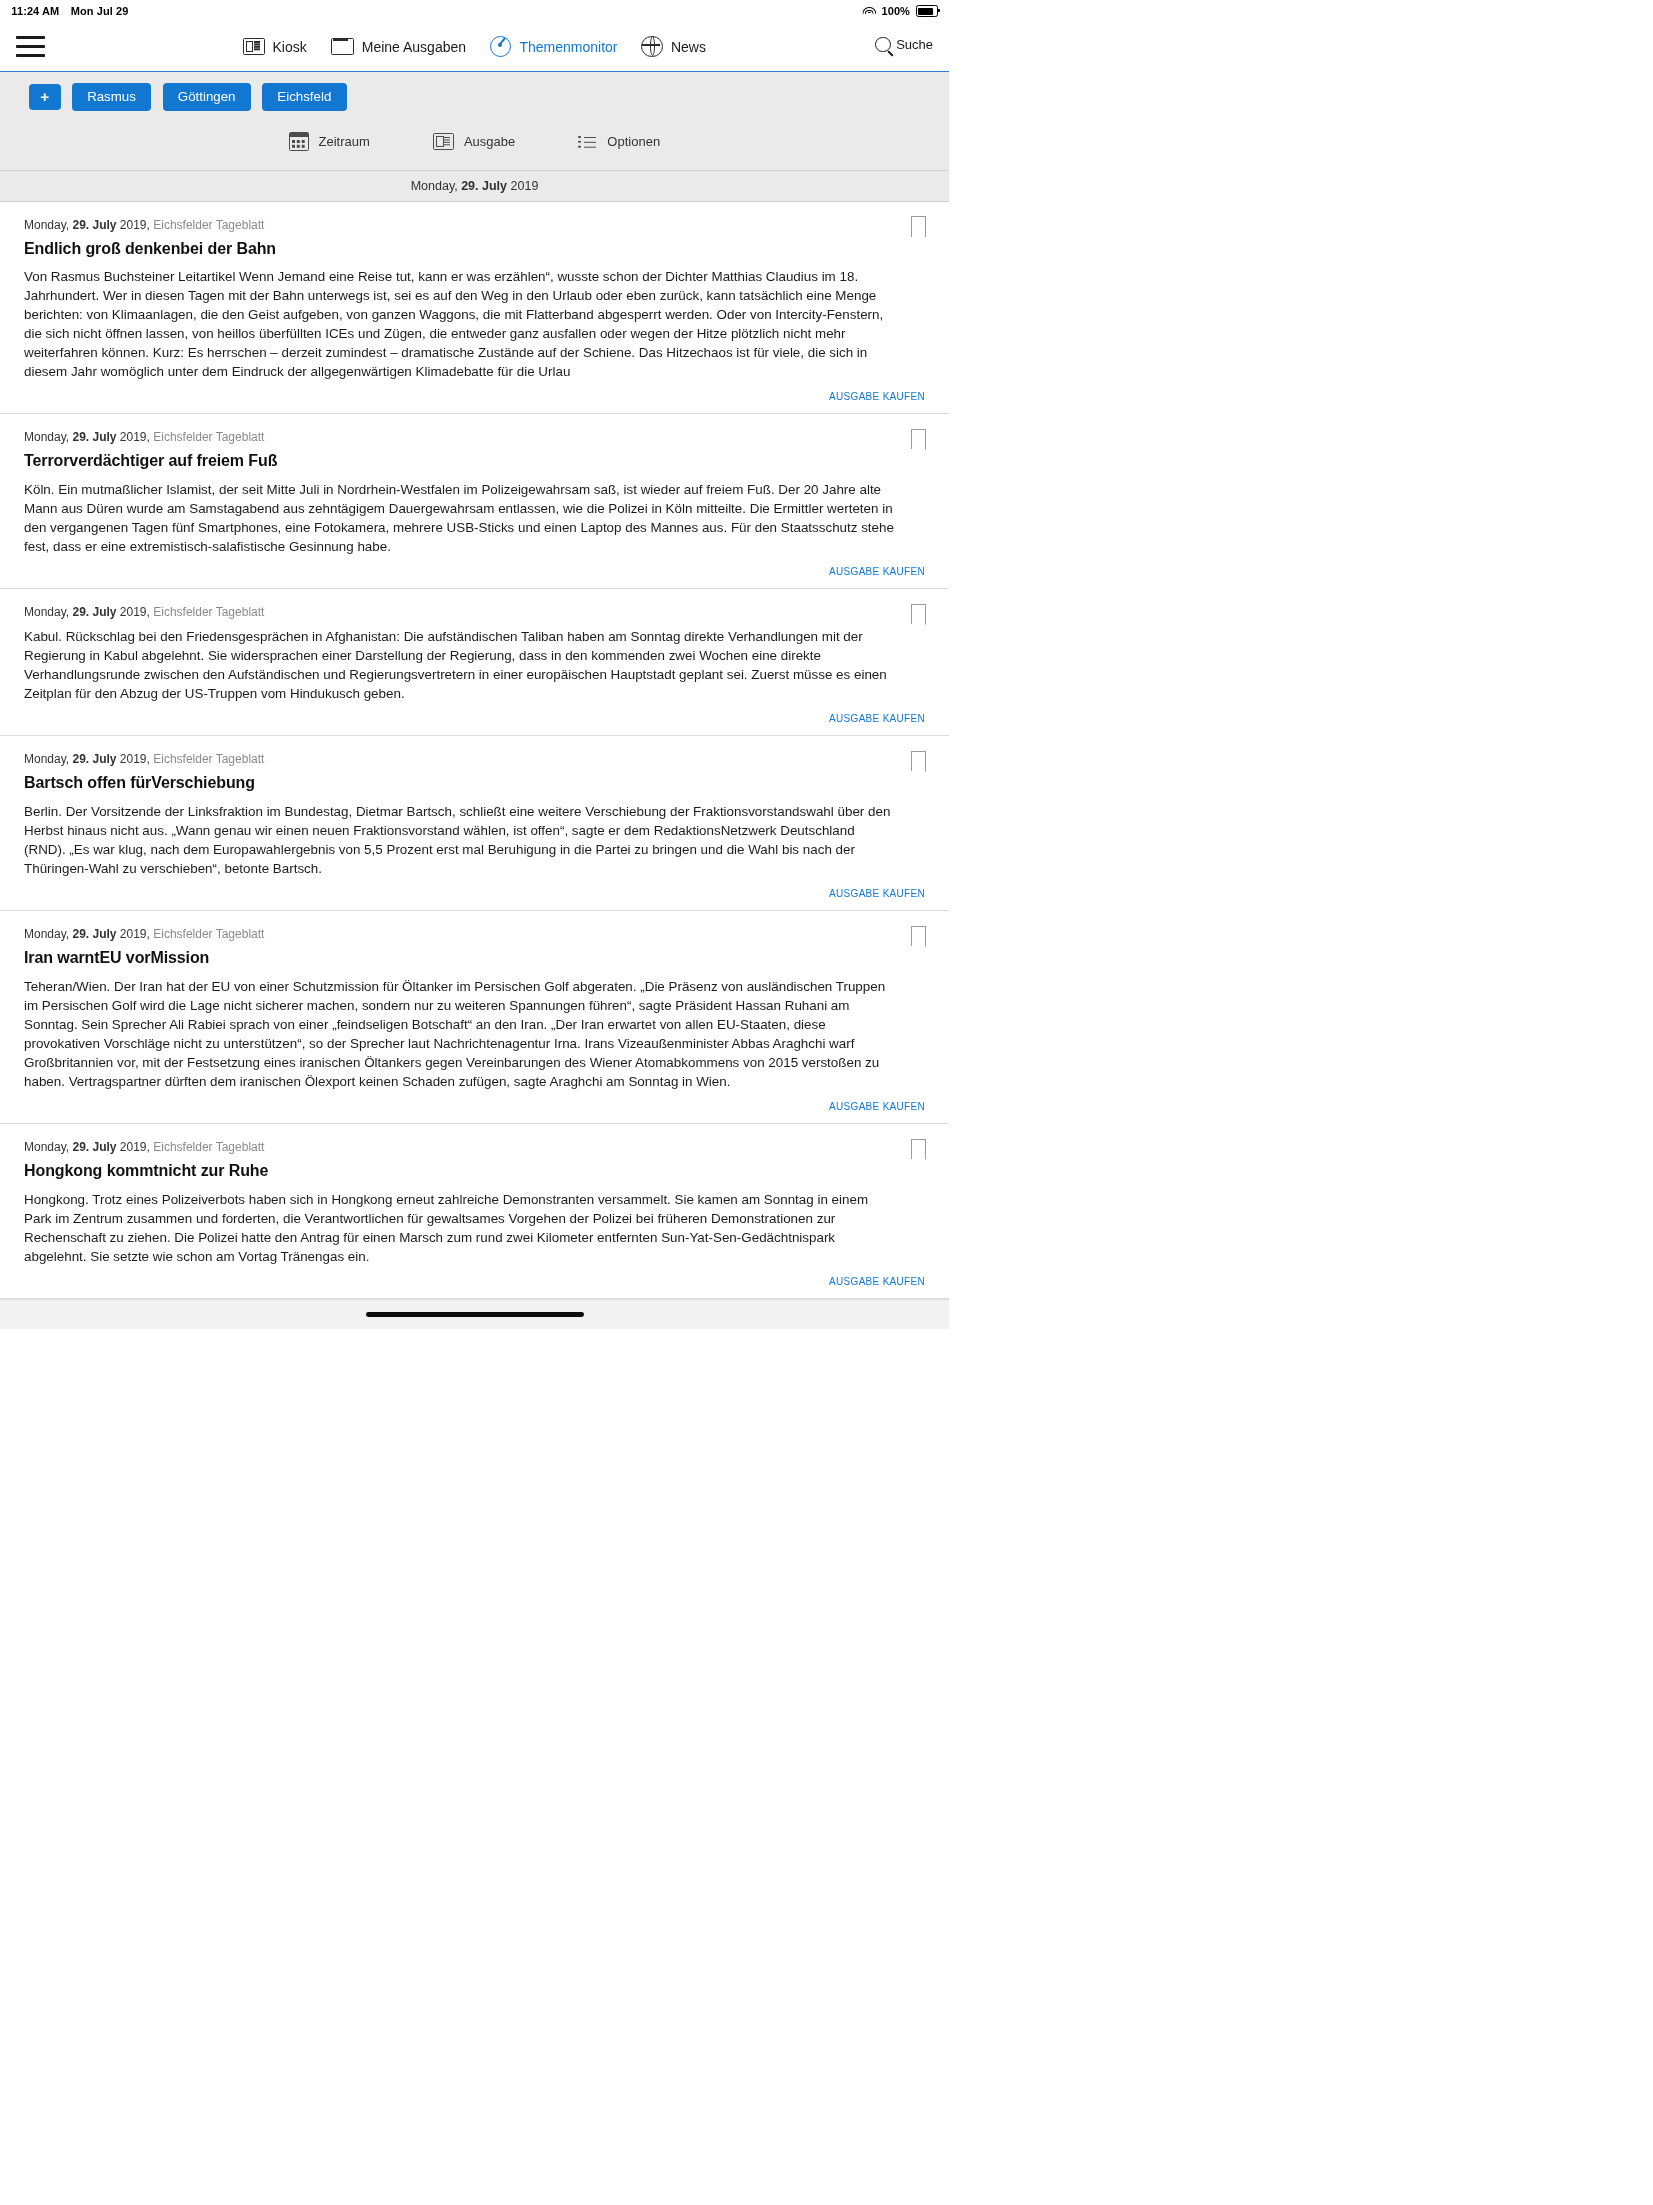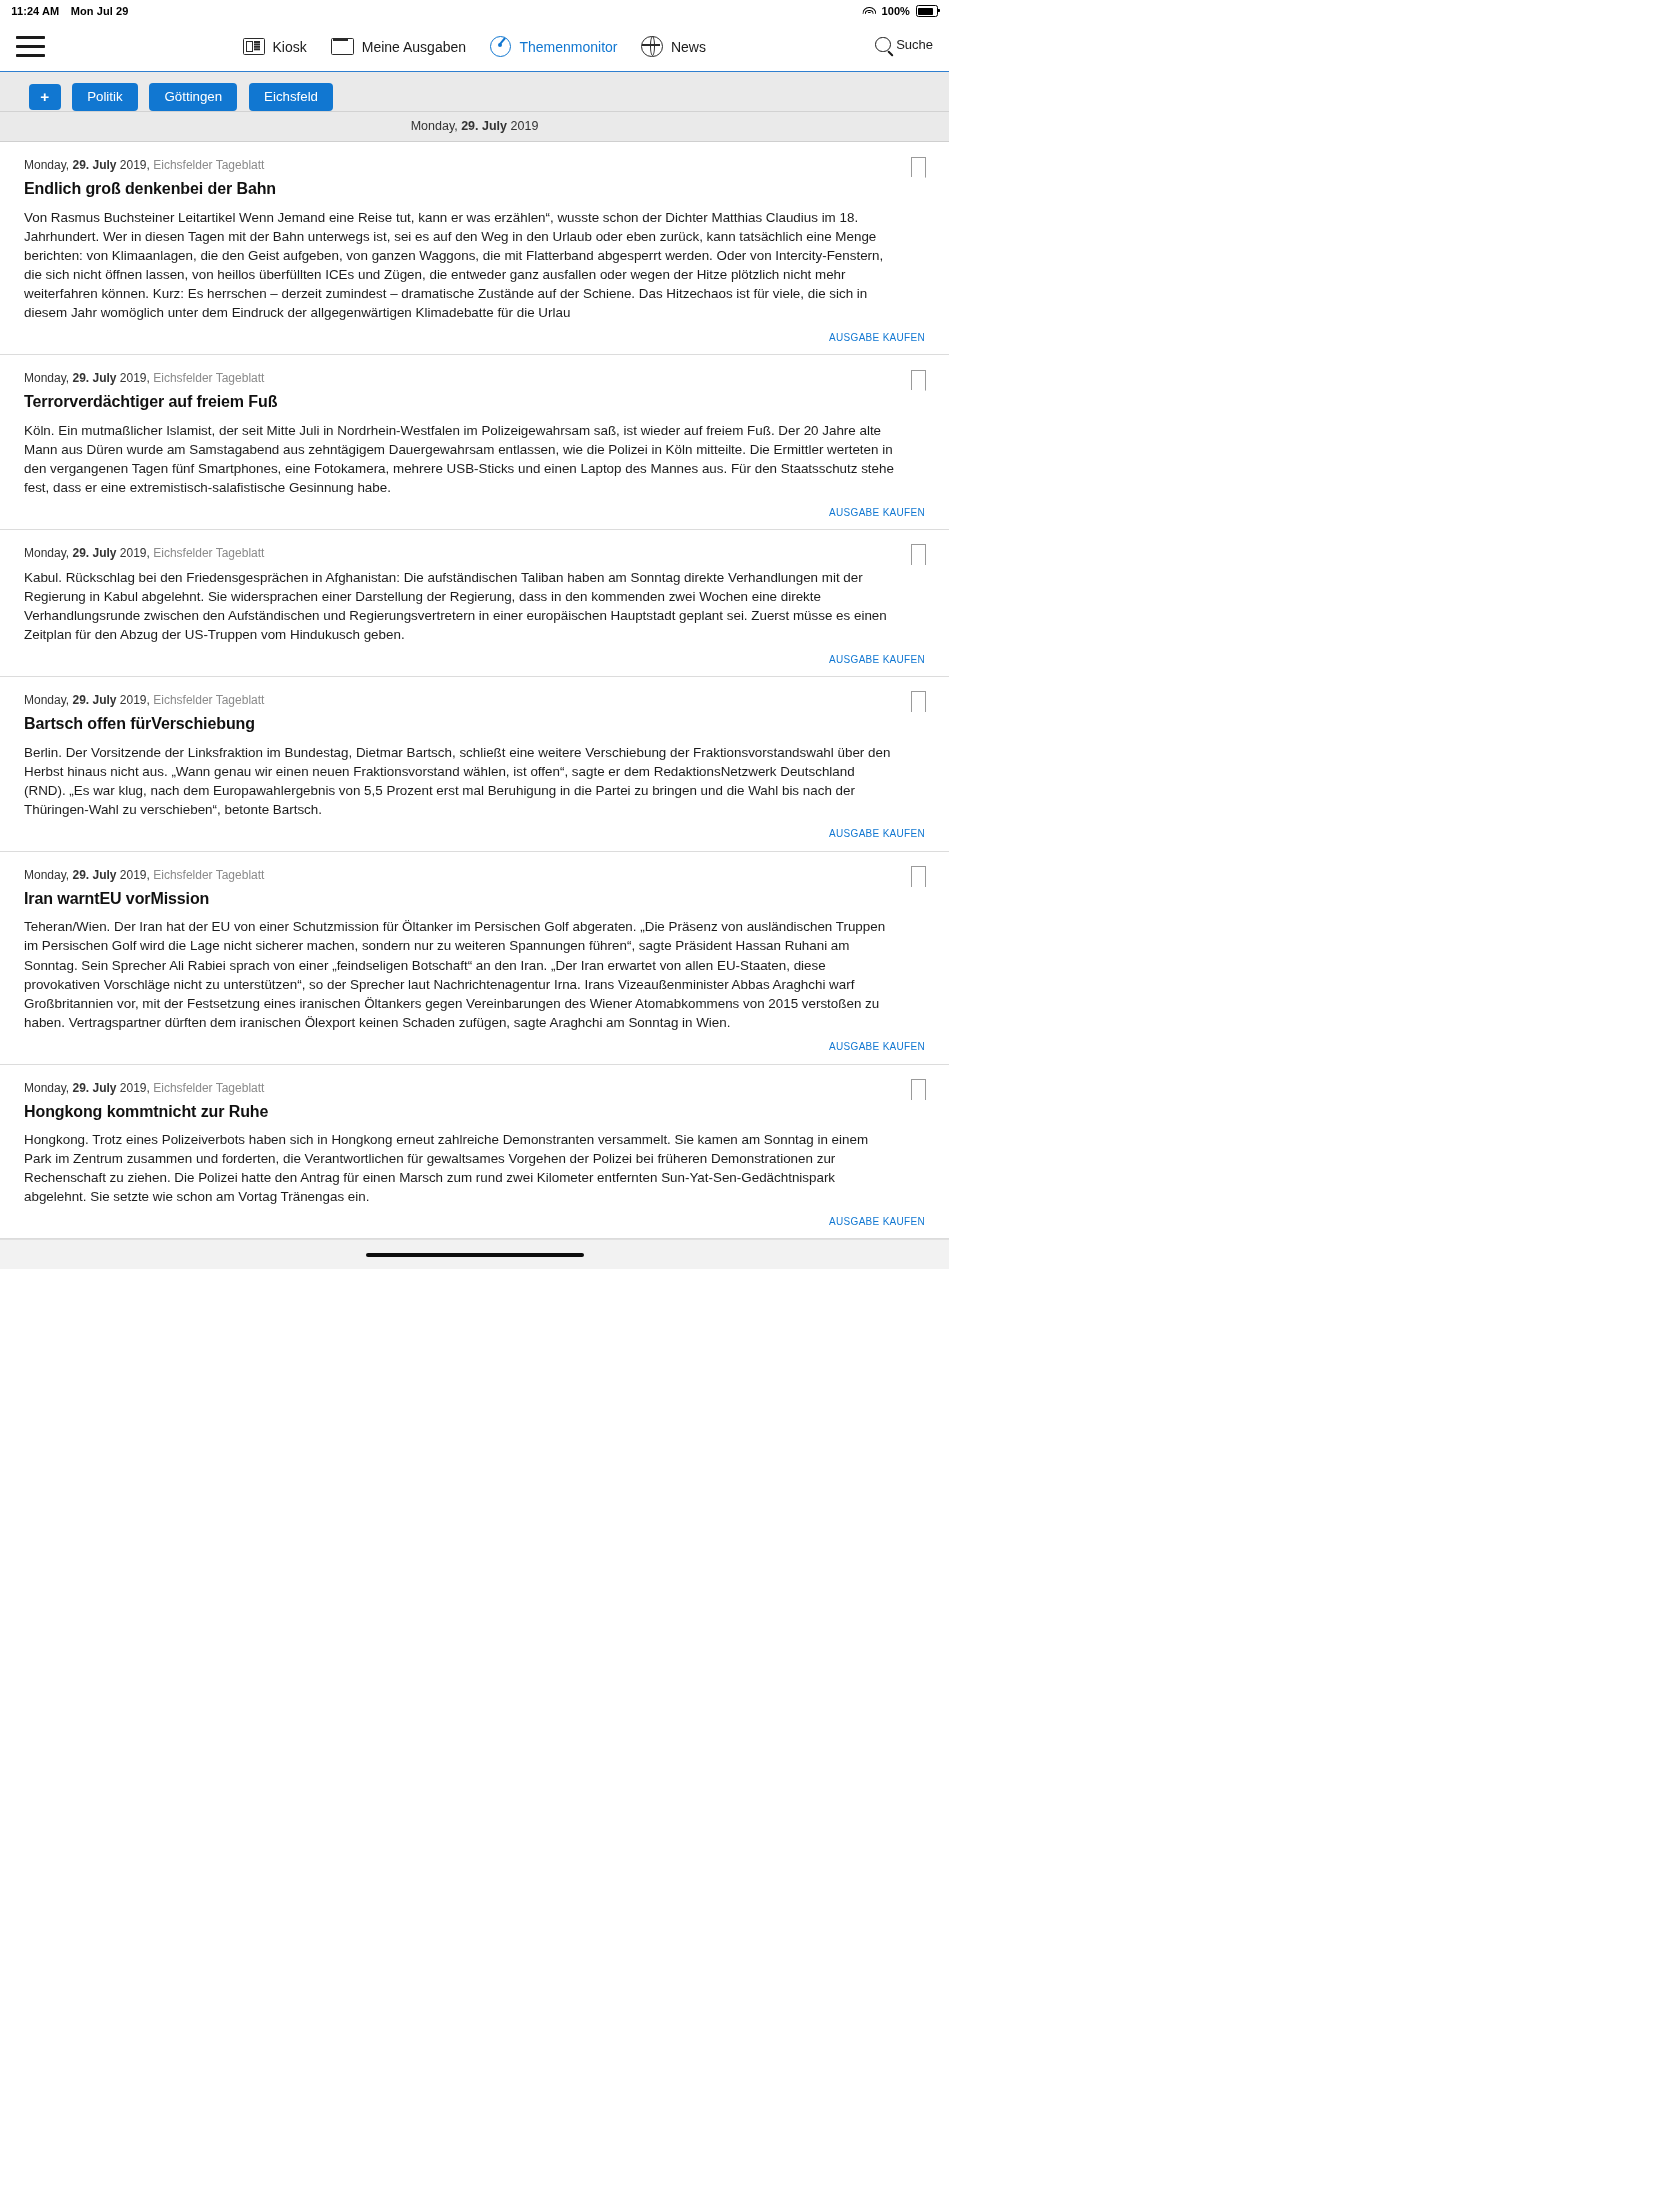--- a/index.html
+++ b/index.html
@@ -318,24 +318,38 @@
 
     <div class="nav-right">
       <span class="ico-search"></span>
       <span class="nav-label">Suche</span>
     </div>
   </div>
 
   <div class="filterbar">
     <div class="chips">
       <div class="chip plus">+</div>
-      <div class="chip">Politik</div>
+      <div class="chip">Rasmus</div>
       <div class="chip">Göttingen</div>
       <div class="chip">Eichsfeld</div>
     </div>
+    <div class="tools">
+      <div class="tool">
+        <span class="tool-ico ico-cal"></span>
+        <span>Zeitraum</span>
+      </div>
+      <div class="tool">
+        <span class="tool-ico ico-paper"></span>
+        <span>Ausgabe</span>
+      </div>
+      <div class="tool">
+        <span class="tool-ico ico-opts"></span>
+        <span>Optionen</span>
+      </div>
+    </div>
   </div>
 
   <div class="datehdr">
     <span>Monday, </span><b>29. July</b><span> 2019</span>
   </div>
 
   <div>
 
     <div class="article">
       <div class="bookmark"></div>

